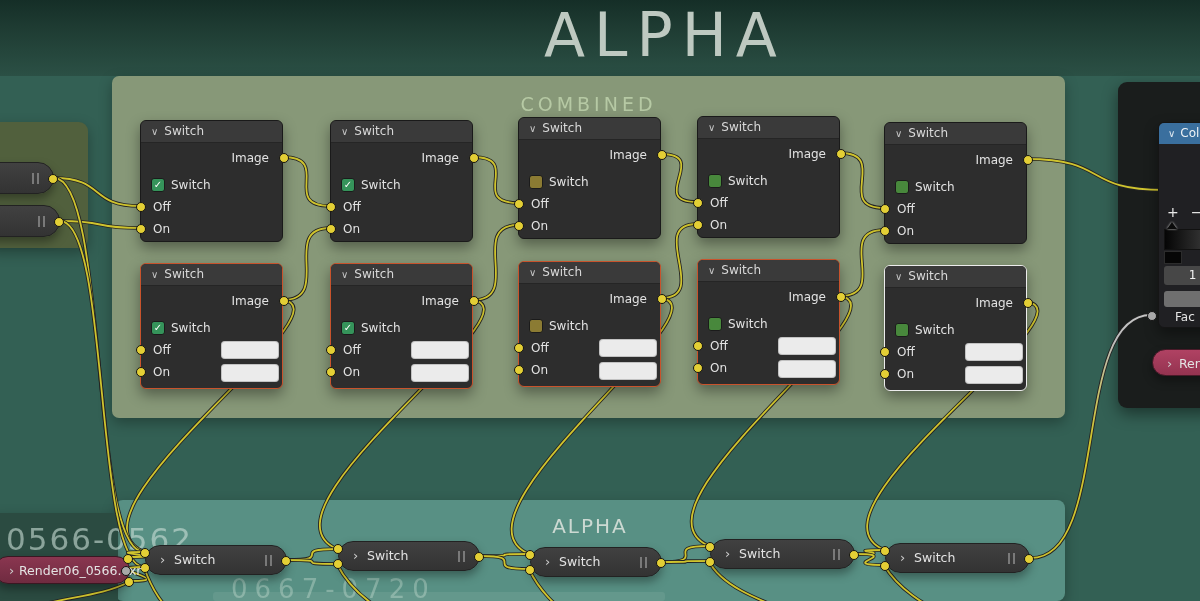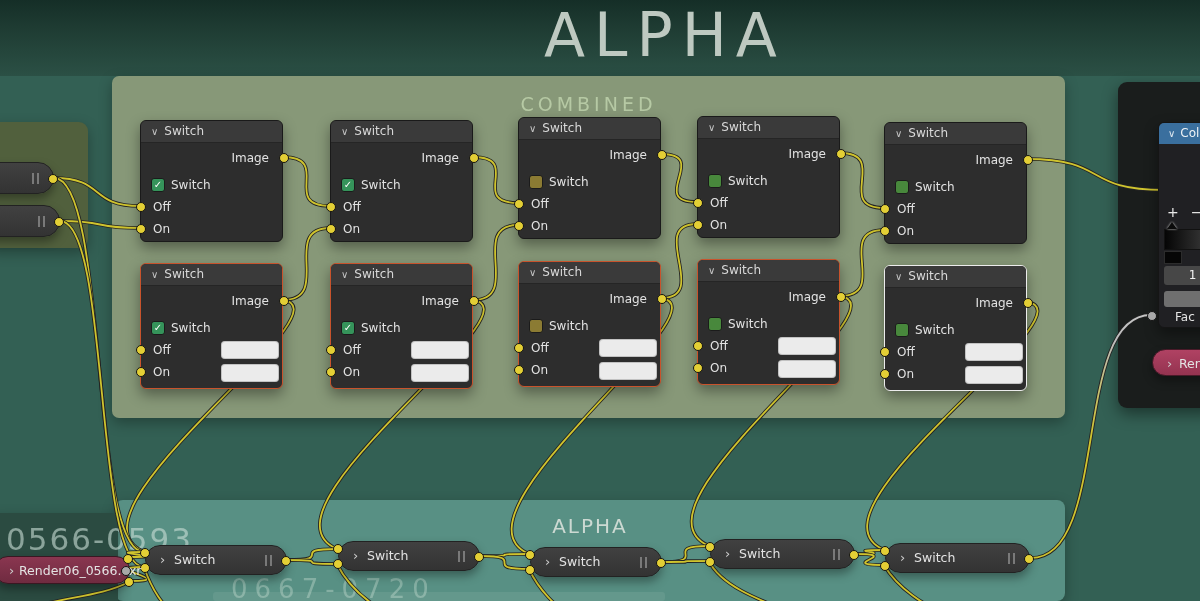--- a/index.html
+++ b/index.html
@@ -78,21 +78,21 @@
 <div class="abs frame frame-combined"></div>
 <div class="abs frame frame-alpha"></div>
 <div class="abs frame frame-olive"></div>
 <div class="abs frame frame-darkbl"></div>
 <div class="abs frame frame-black"></div>
 <div class="abs frame-bottom-sliver"></div>
 
 <div class="abs lbl-clouds">ALPHA</div>
 <div class="abs lbl-combined">COMBINED</div>
 <div class="abs lbl-alpha">ALPHA</div>
-<div class="abs lbl-range1">0566-0593</div>
+<div class="abs lbl-range1">0566-0562</div>
 <div class="abs lbl-range2">0667-0720</div>
 
 <svg class="abs wires" width="1200" height="601" id="wiresvg">
   <defs>
     <linearGradient id="facgrad" gradientUnits="userSpaceOnUse" x1="1031" y1="558" x2="1151" y2="315">
       <stop offset="0" stop-color="#cfc42e"></stop>
         <stop offset="0.5" stop-color="#cfc42e"></stop>
       <stop offset="0.85" stop-color="#bdbdbd"></stop>
         <stop offset="1" stop-color="#c6c6c6"></stop>
     </linearGradient>

